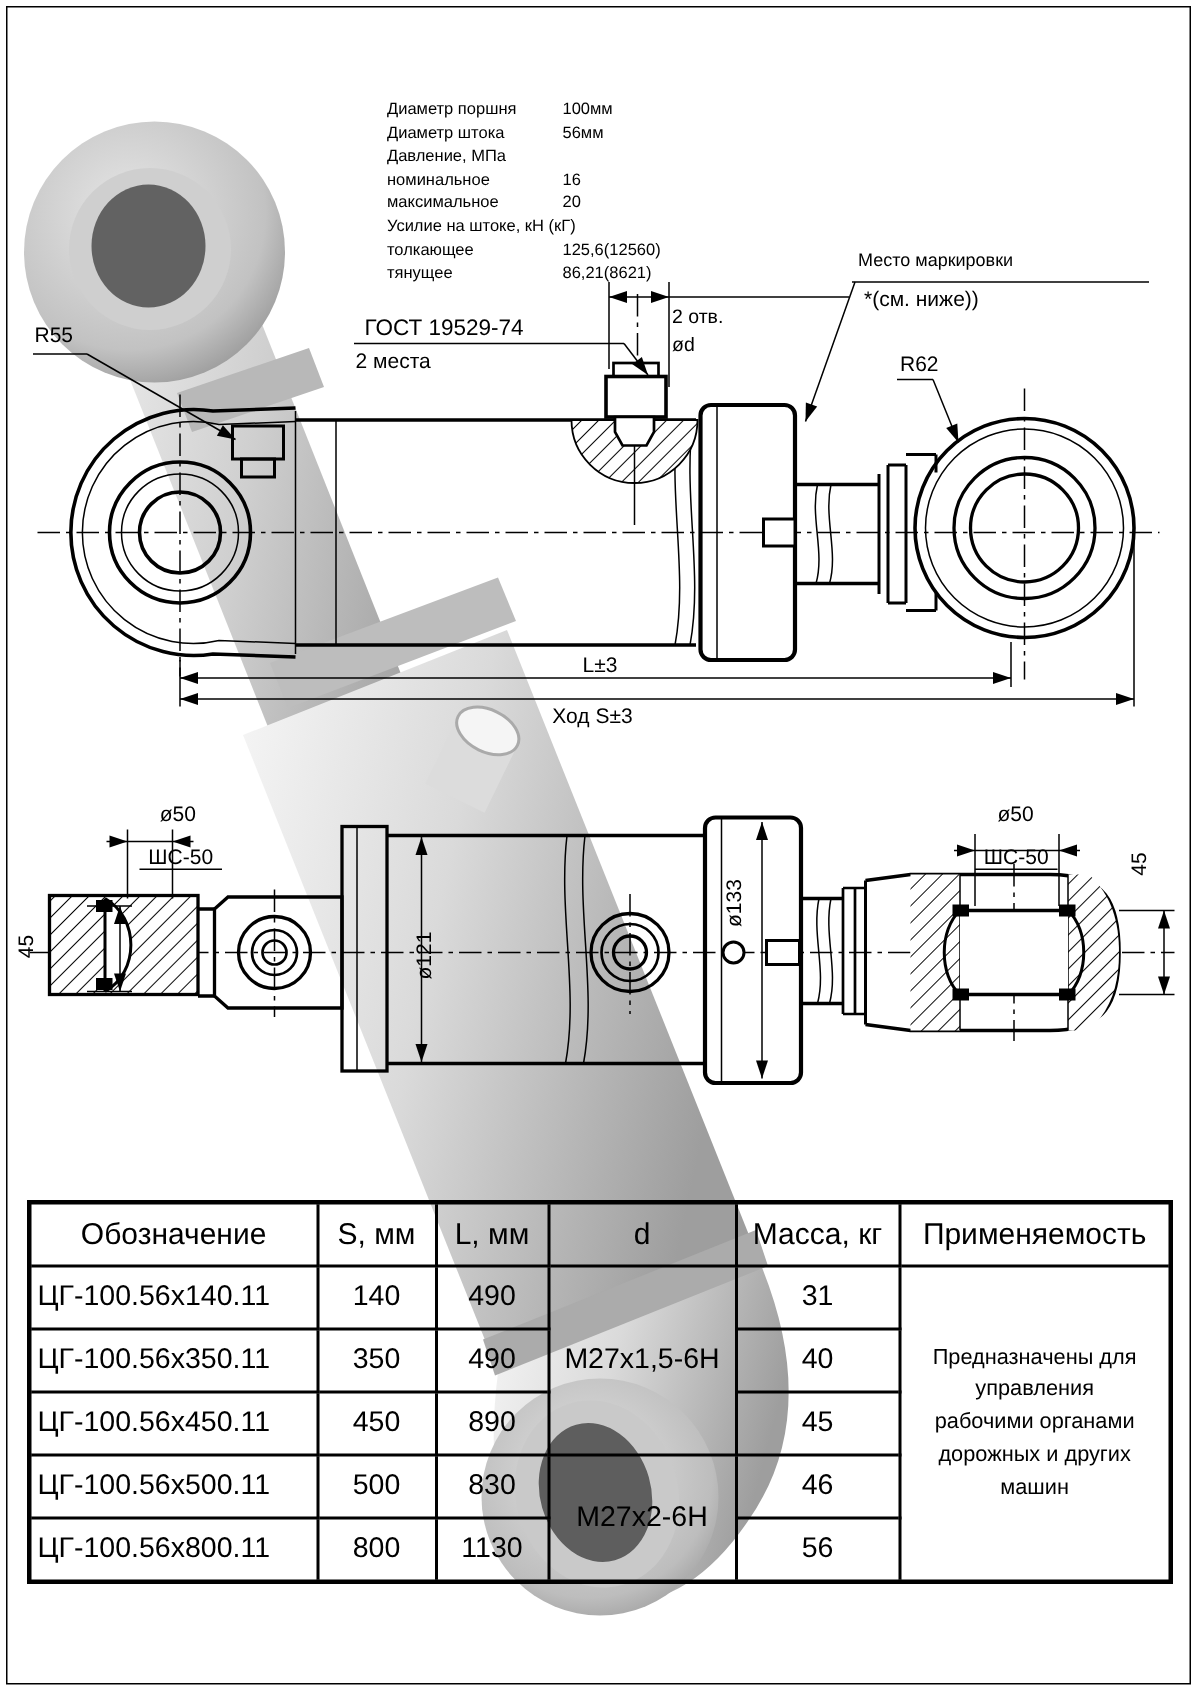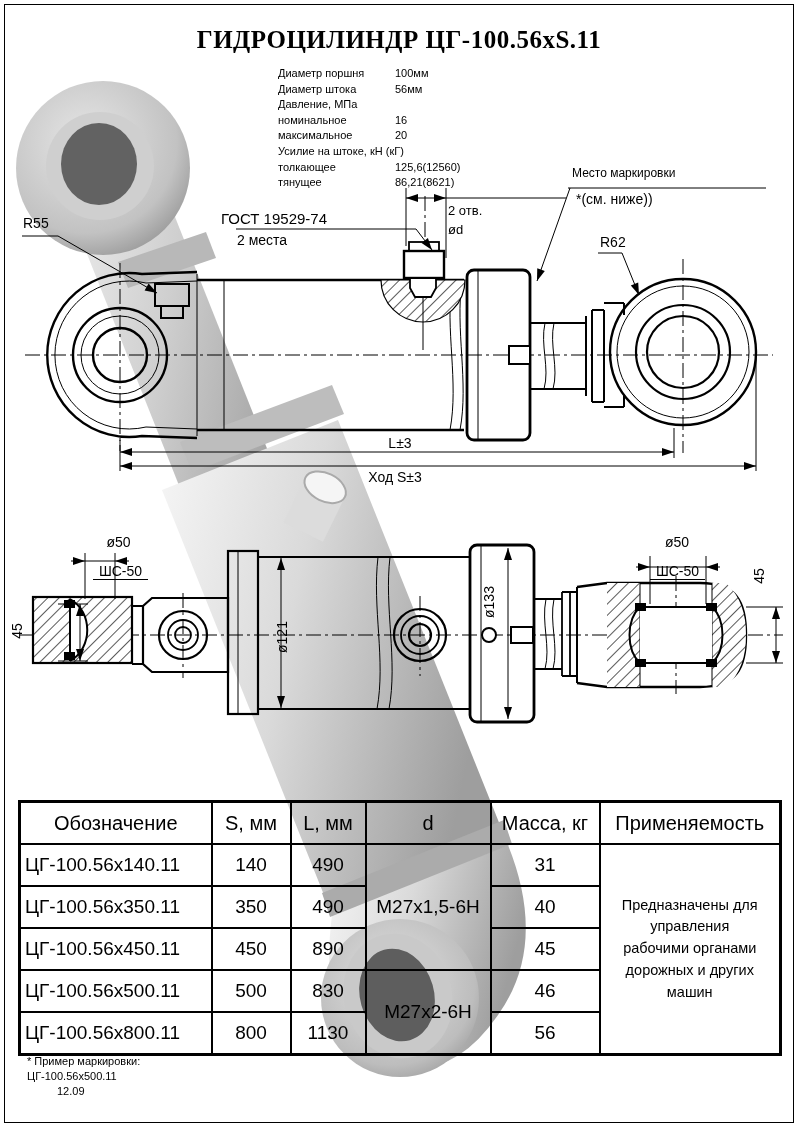--- a/index.html
+++ b/index.html
@@ -4,21 +4,21 @@
 <style>
   html,body{margin:0;padding:0;background:#fff;}
   .sheet{position:relative;width:798px;height:1127px;background:#fff;overflow:hidden;
          font-family:"Liberation Sans",sans-serif;color:#000;}
   .frame{position:absolute;inset:4px;border:1px solid #000;}
   .abs{position:absolute;left:0;top:0;}
   .title{position:absolute;top:26px;left:0;right:0;text-align:center;
          font-family:"Liberation Serif",serif;font-weight:bold;font-size:25px;letter-spacing:.5px;}
   .specs{position:absolute;left:258px;top:66px;font-size:11px;line-height:15.6px;}
   .spec-row{display:flex;}
-  .spec-label{width:117px;white-space:nowrap;margin-left:20px;}
+  .spec-label{width:117px;white-space:nowrap;}
   .spec-value{white-space:nowrap;}
   .lbl{position:absolute;font-size:14px;white-space:nowrap;}
   .c{text-align:center;}
   .u{border-bottom:1px solid #000;}
   .rot{transform:rotate(-90deg);transform-origin:center;text-align:center;}
   .parts-table{position:absolute;left:18px;top:800px;width:762px;border-collapse:collapse;
                table-layout:fixed;border:3px solid #000;background:transparent;}
   .parts-table th,.parts-table td{border:2px solid #000;text-align:center;vertical-align:middle;
                padding:0;font-weight:normal;height:40px;overflow:hidden;}
   .parts-table th{font-size:20px;}
@@ -195,21 +195,20 @@
         <path d="M650,556 V604 M706,556 V604"></path>
         <path d="M650,567 H706"></path>
         <path d="M636,567 H650" marker-end="url(#arr)"></path>
         <path d="M720,567 H706" marker-end="url(#arr)"></path>
         <path d="M746,607 H783 M746,663 H783"></path>
         <path d="M776,607 V663" marker-start="url(#arr)" marker-end="url(#arr)"></path>
       </g>
     </g>
   </svg>
 
-  <div class="title">ГИДРОЦИЛИНДР  ЦГ-100.56xS.11</div>
 
   <div class="specs">
     <div class="spec-row">
         <span class="spec-label">Диаметр поршня</span>
         <span class="spec-value">100мм</span>
       </div>
     <div class="spec-row">
         <span class="spec-label">Диаметр штока</span>
         <span class="spec-value">56мм</span>
       </div>
@@ -232,21 +231,21 @@
     <div class="spec-row">
         <span class="spec-label">толкающее</span>
         <span class="spec-value">125,6(12560)</span>
       </div>
     <div class="spec-row">
         <span class="spec-label">тянущее</span>
         <span class="spec-value">86,21(8621)</span>
       </div>
   </div>
 
-  <div class="lbl" style="left:221px;top:210px;font-size:15px;">ГОСТ 19529-74</div>
+  <div class="lbl" style="left:243px;top:210px;font-size:15px;">ГОСТ 19529-74</div>
   <div class="lbl" style="left:237px;top:232px;">2 места</div>
   <div class="lbl" style="left:572px;top:166px;font-size:12px;">Место маркировки</div>
   <div class="lbl" style="left:576px;top:191px;">*(см. ниже))</div>
   <div class="lbl" style="left:448px;top:182px;font-size:13px;margin-top:40px;">ød</div>
   <div class="lbl" style="left:448px;top:203px;font-size:13px;">2 отв.</div>
   <div class="lbl" style="left:23px;top:215px;">R55</div>
   <div class="lbl" style="left:600px;top:234px;">R62</div>
   <div class="lbl c" style="left:360px;top:435px;width:80px;">L±3</div>
   <div class="lbl c" style="left:350px;top:469px;width:90px;">Ход S±3</div>
   <div class="lbl c" style="left:96px;top:534px;width:45px;">ø50</div>
@@ -305,18 +304,13 @@
     </tr>
     <tr>
       <td class="name">ЦГ-100.56x800.11</td>
       <td>800</td>
       <td>1130</td>
       <td>56</td>
     </tr>
   </tbody>
     </table>
 
-  <div class="footnote">
-    <div>* Пример маркировки:</div>
-    <div>ЦГ-100.56x500.11</div>
-    <div class="fn-indent">12.09</div>
-  </div>
 </div>
 
 </body></html>

